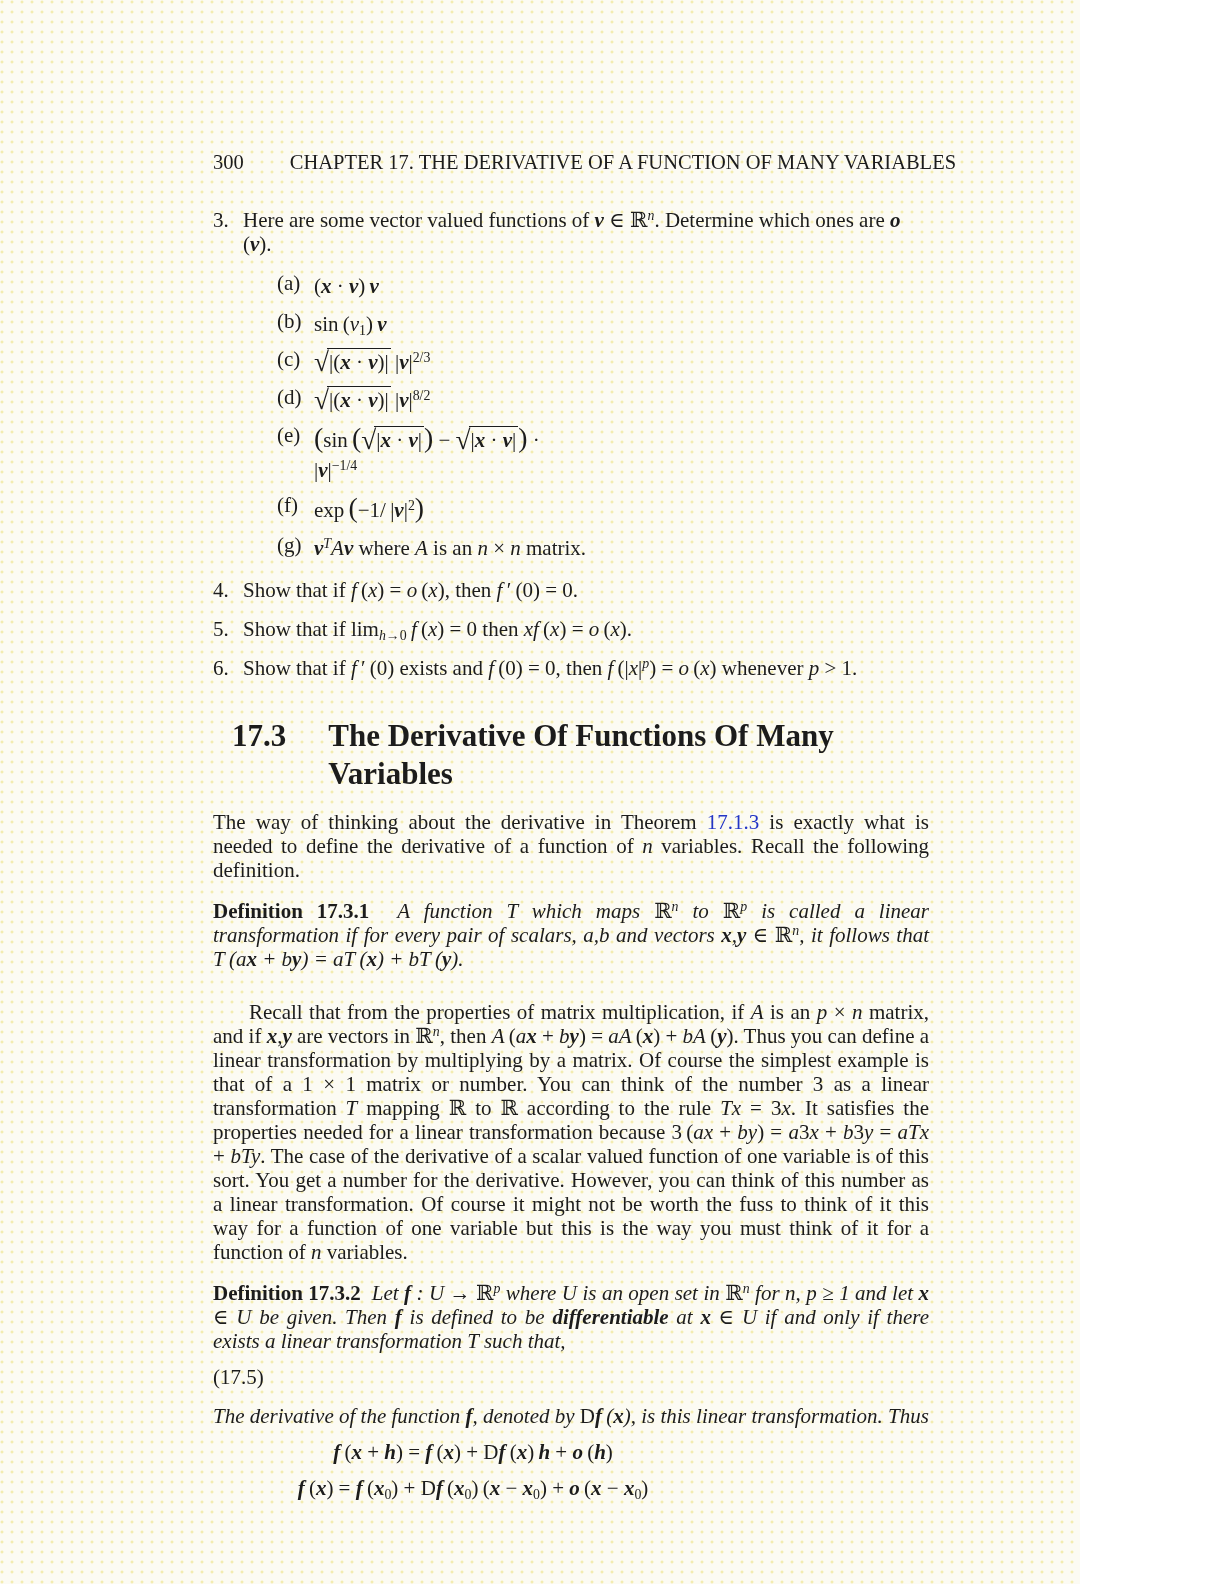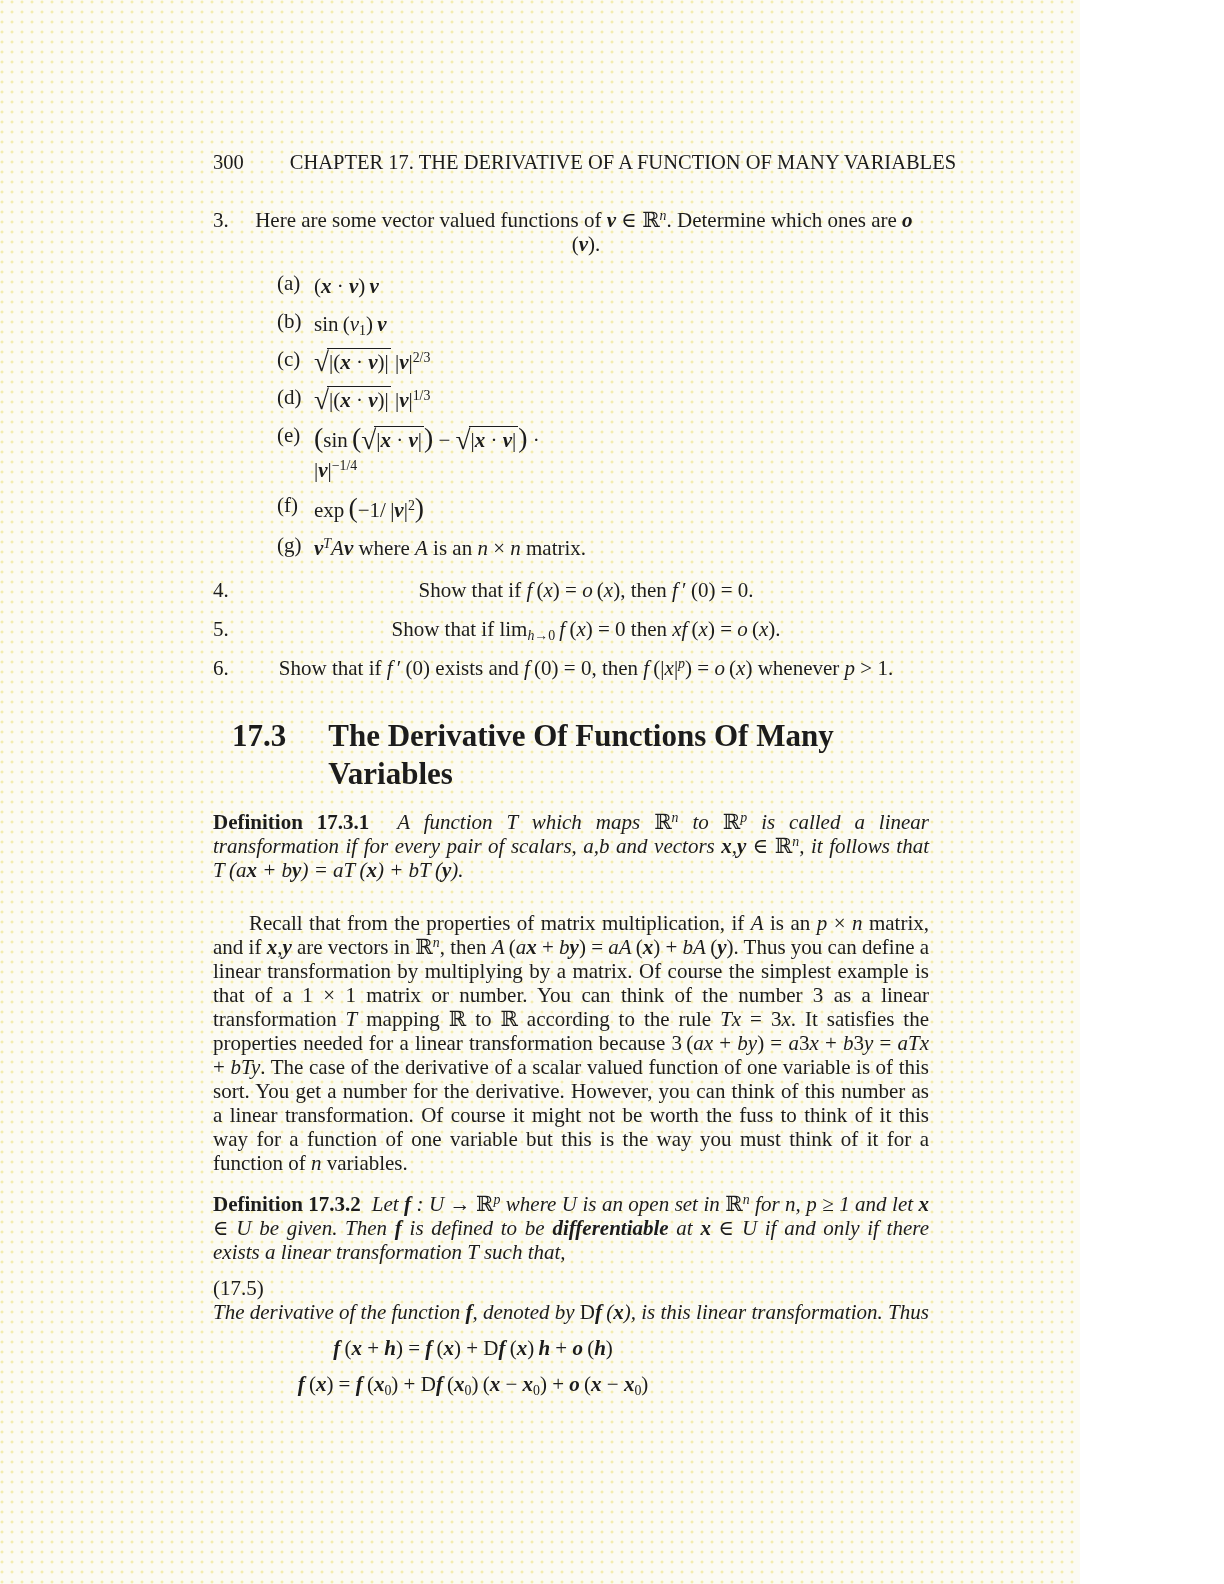--- a/index.html
+++ b/index.html
@@ -26,40 +26,40 @@
   .rt{white-space:nowrap;}
   .rs{display:inline-block;font-size:1.3em;line-height:1;transform:translateY(2px);margin-right:-2px;font-style:normal;}
   .rb{border-top:1.5px solid #1c1c1c;padding:1px 2px 0 2px;}
   .bp{font-size:1.32em;font-style:normal;}
   .bb{font-style:normal;}
   .up{font-style:normal;}
 
   
   .prob{display:flex;margin-top:34px;}
   .pnum{width:30px;flex:none;}
-  .ptext{flex:1;text-align:center;}
+  .ptext{flex:1;}
   .sublist{margin-left:64px;margin-top:15px;}
   .sub{display:flex;margin-bottom:8px;align-items:flex-start;}
   .slabel{width:37px;flex:none;}
   .smath{flex:1;line-height:30px;}
   .probn{display:flex;margin-top:15px;}
 
   
   .sechead{display:flex;gap:42px;margin-top:37px;font-weight:bold;font-size:31px;line-height:38px;margin-left:19px;}
   .para{margin-top:17px;text-align:justify;}
   .defn{margin-top:17px;text-align:justify;font-style:italic;}
   .deflabel{font-weight:bold;font-style:normal;}
   .bodypara{margin-top:29px;text-align:justify;text-indent:36px;}
 
   
   .eqrow{display:flex;align-items:center;margin-top:12px;}
   .eqcenter{width:520px;text-align:center;font-style:normal;}
   .eqno{flex:1;font-style:normal;}
   .eqline{margin-top:9px;}
-  .cont{font-style:italic;text-align:justify;}
+  .cont{margin-top:15px;font-style:italic;text-align:justify;}
   a.ref{color:#2335c5;text-decoration:none;cursor:pointer;}
 </style>
 </head>
 <body>
 
 <div class="page">
   <div class="content">
 
     <div class="hdr">
       <span>300</span>
@@ -79,21 +79,21 @@
       <div class="sub">
         <span class="slabel">(b)</span>
         <span class="smath">sin (<i>v</i><sub>1</sub>) <b>v</b></span>
       </div>
       <div class="sub">
         <span class="slabel">(c)</span>
         <span class="smath"><span class="rt"><span class="rs">√</span><span class="rb">|(<b>x</b> · <b>v</b>)|</span></span> |<b>v</b>|<sup>2/3</sup></span>
       </div>
       <div class="sub">
         <span class="slabel">(d)</span>
-        <span class="smath"><span class="rt"><span class="rs">√</span><span class="rb">|(<b>x</b> · <b>v</b>)|</span></span> |<b>v</b>|<sup>1/3</sup></span>
+        <span class="smath"><span class="rt"><span class="rs">√</span><span class="rb">|(<b>x</b> · <b>v</b>)|</span></span> |<b>v</b>|<sup>8/2</sup></span>
       </div>
       <div class="sub">
         <span class="slabel">(e)</span>
         <span class="smath"><span class="bp">(</span>sin <span class="bp">(</span><span class="rt"><span class="rs">√</span><span class="rb">|<b>x</b> · <b>v</b>|</span></span><span class="bp">)</span> − <span class="rt"><span class="rs">√</span><span class="rb">|<b>x</b> · <b>v</b>|</span></span><span class="bp">)</span> ·<br>|<b>v</b>|<sup>−1/4</sup></span>
       </div>
       <div class="sub">
         <span class="slabel">(f)</span>
         <span class="smath">exp <span class="bp">(</span>−1/ |<b>v</b>|<sup>2</sup><span class="bp">)</span></span>
       </div>
       <div class="sub">
@@ -113,20 +113,21 @@
     <div class="probn">
       <span class="pnum">6.</span>
       <span class="ptext">Show that if <i>f</i> ′ (0) exists and <i>f</i> (0) = 0, then <i>f</i> (|<i>x</i>|<sup><i>p</i></sup>) = <i>o</i> (<i>x</i>) whenever <i>p</i> &gt; 1.</span>
     </div>
 
     <div class="sechead">
       <span>17.3</span>
       <span>The Derivative Of Functions Of Many Variables</span>
     </div>
 
+    <div class="para"><span>The way of thinking about the derivative in Theorem </span><a class="ref">17.1.3</a><span> is exactly what is needed to define the derivative of a function of <i>n</i> variables. Recall the following definition.</span></div>
 
     <div class="defn"><span class="deflabel">Definition 17.3.1</span>&nbsp;&nbsp;<span>A function T which maps <span class="bb">ℝ</span><sup>n</sup> to <span class="bb">ℝ</span><sup>p</sup> is called a linear transformation if for every pair of scalars, a,b and vectors <b>x</b>,<b>y</b> ∈ <span class="bb">ℝ</span><sup>n</sup>, it follows that T (a<b>x</b> + b<b>y</b>) = aT (<b>x</b>) + bT (<b>y</b>).</span></div>
 
     <div class="bodypara">Recall that from the properties of matrix multiplication, if <i>A</i> is an <i>p</i> × <i>n</i> matrix, and if <b>x</b>,<b>y</b> are vectors in ℝ<sup><i>n</i></sup>, then <i>A</i> (<i>a</i><b>x</b> + <i>b</i><b>y</b>) = <i>aA</i> (<b>x</b>) + <i>bA</i> (<b>y</b>). Thus you can define a linear transformation by multiplying by a matrix. Of course the simplest example is that of a 1 × 1 matrix or number. You can think of the number 3 as a linear transformation <i>T</i> mapping ℝ to ℝ according to the rule <i>Tx</i> = 3<i>x</i>. It satisfies the properties needed for a linear transformation because 3 (<i>ax</i> + <i>by</i>) = <i>a</i>3<i>x</i> + <i>b</i>3<i>y</i> = <i>aTx</i> + <i>bTy</i>. The case of the derivative of a scalar valued function of one variable is of this sort. You get a number for the derivative. However, you can think of this number as a linear transformation. Of course it might not be worth the fuss to think of it this way for a function of one variable but this is the way you must think of it for a function of <i>n</i> variables.</div>
 
     <div class="defn"><span class="deflabel">Definition 17.3.2</span>&nbsp;&nbsp;<span>Let <b>f</b> : U → <span class="bb">ℝ</span><sup>p</sup> where U is an open set in <span class="bb">ℝ</span><sup>n</sup> for n, p ≥ 1 and let <b>x</b> ∈ U be given. Then <b>f</b> is defined to be <b>differentiable</b> at <b>x</b> ∈ U if and only if there exists a linear transformation T such that,</span></div>
 
     <div class="eqrow">
       <div class="eqno">(17.5)</div>
     </div>

